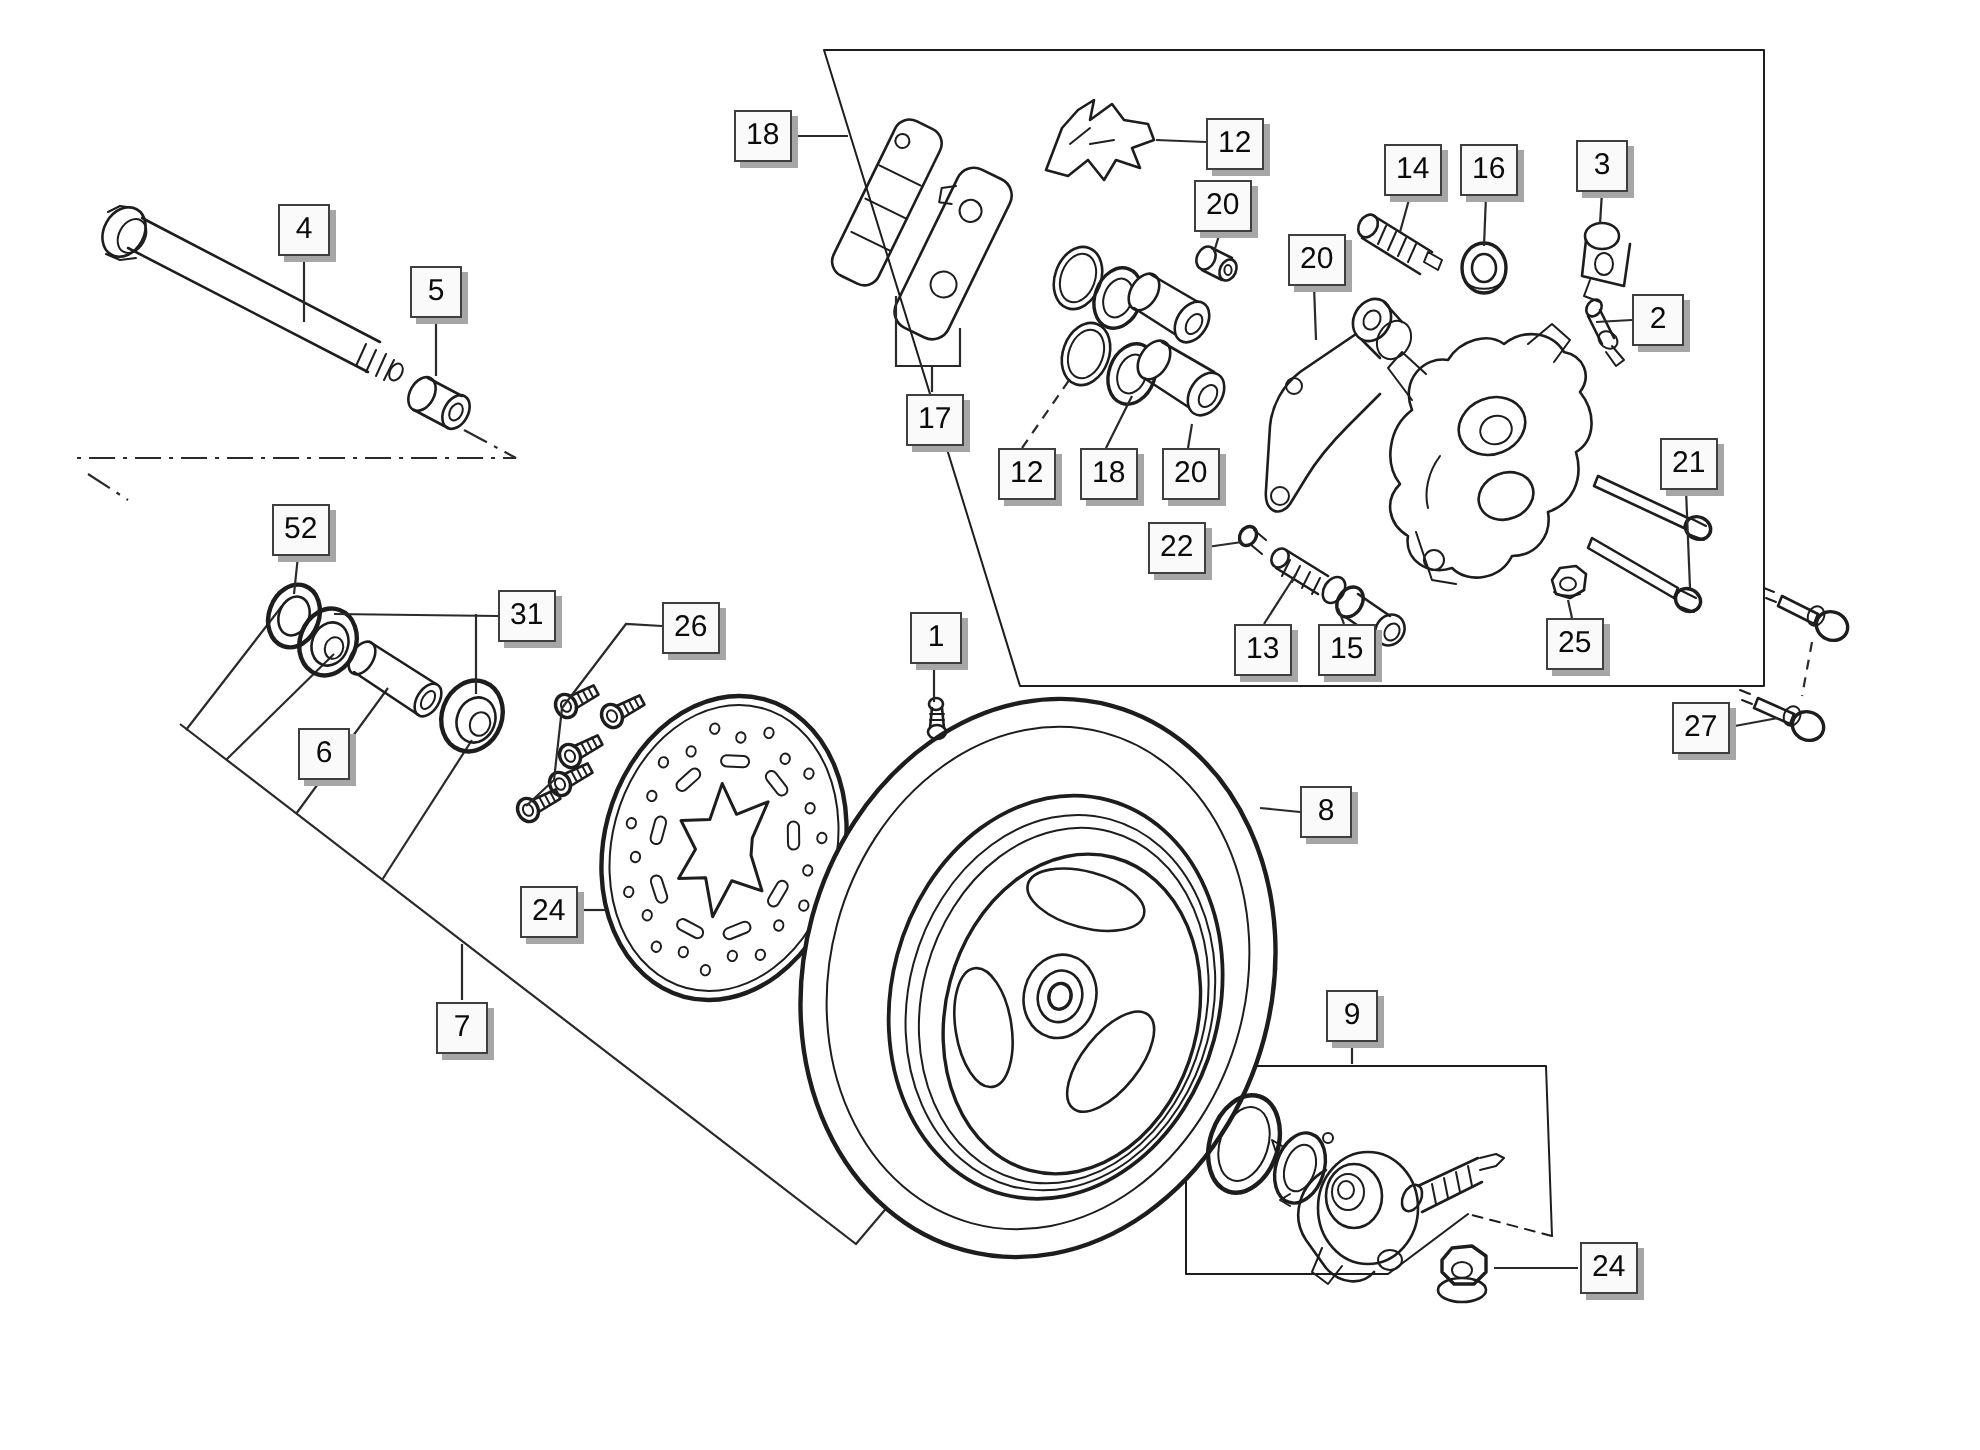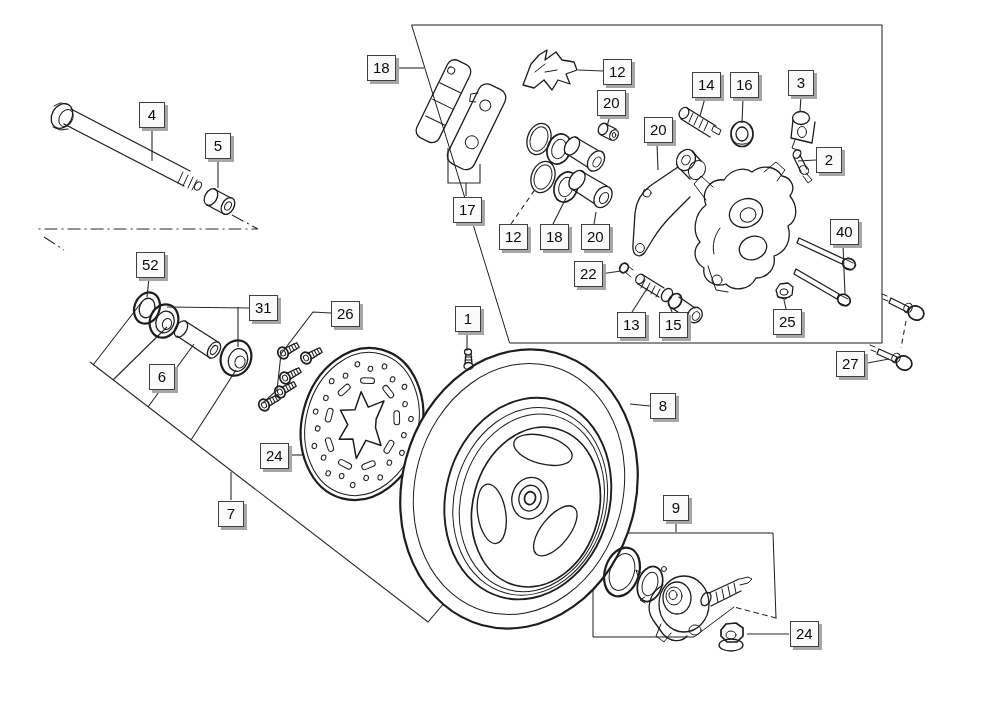--- a/index.html
+++ b/index.html
@@ -377,21 +377,21 @@
   <div class="plabel" style="left:603px;top:59px">12</div>
   <div class="plabel" style="left:499px;top:224px">12</div>
   <div class="plabel" style="left:617px;top:312px">13</div>
   <div class="plabel" style="left:692px;top:72px">14</div>
   <div class="plabel" style="left:659px;top:312px">15</div>
   <div class="plabel" style="left:730px;top:72px">16</div>
   <div class="plabel" style="left:453px;top:197px">17</div>
   <div class="plabel" style="left:367px;top:55px">18</div>
   <div class="plabel" style="left:540px;top:224px">18</div>
   <div class="plabel" style="left:644px;top:117px">20</div>
-  <div class="plabel" style="left:830px;top:219px">40</div>
+  <div class="plabel" style="left:830px;top:219px">21</div>
   <div class="plabel" style="left:574px;top:261px">22</div>
   <div class="plabel" style="left:597px;top:90px">20</div>
   <div class="plabel" style="left:260px;top:443px">24</div>
   <div class="plabel" style="left:773px;top:309px">25</div>
   <div class="plabel" style="left:331px;top:301px">26</div>
   <div class="plabel" style="left:836px;top:351px">27</div>
   <div class="plabel" style="left:790px;top:621px">24</div>
   <div class="plabel" style="left:136px;top:252px">52</div>
   <div class="plabel" style="left:249px;top:295px">31</div>
 </div>

